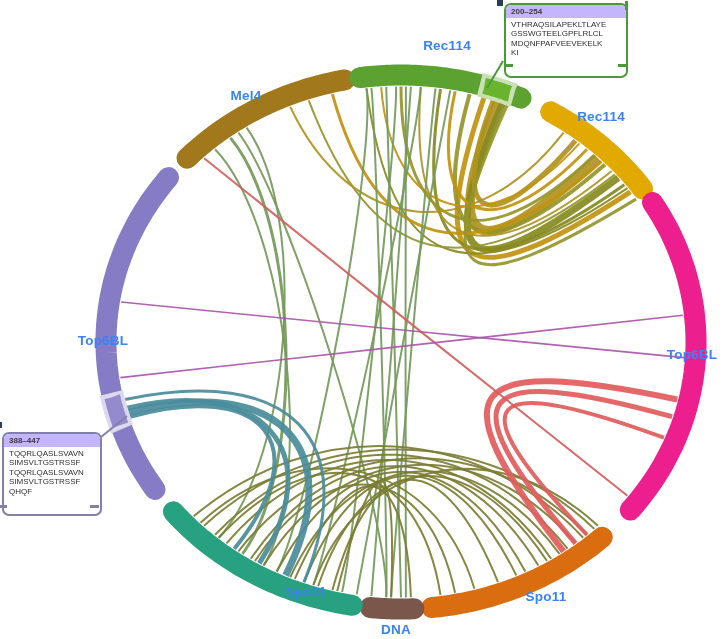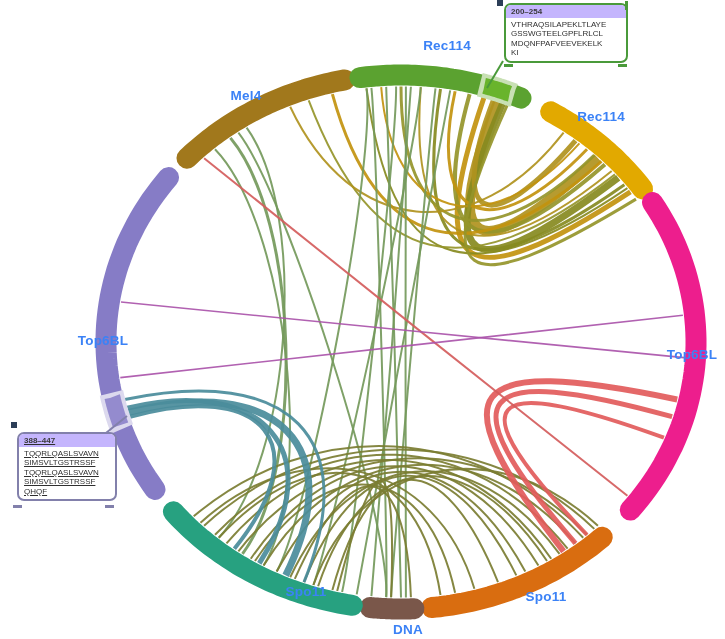--- a/index.html
+++ b/index.html
@@ -5,21 +5,21 @@
   html,body{margin:0;padding:0;background:#fff;}
   .stage{position:relative;width:725px;height:639px;background:#ffffff;
          font-family:"Liberation Sans",sans-serif;overflow:hidden;}
   #chord-svg{position:absolute;left:0;top:0;}
   .seg-label{position:absolute;transform:translate(-50%,-50%);font-weight:bold;
              font-size:13.5px;color:#3b82f6;letter-spacing:.2px;white-space:nowrap;}
   .tooltip{position:absolute;background:#ffffff;border:2px solid #888;border-radius:7px;
            font-size:8px;line-height:9.5px;color:#2f2f2f;}
   .tt-range{font-weight:bold;background:#c4b5fd;color:#3a3a3a;padding:2px 5px 1px;
             border-radius:5px 5px 0 0;}
-  .tt-seq{padding:2px 5px 3px;}
+  .tt-seq{padding:2px 5px 18px;}
   .seq-line{white-space:nowrap;}
   .hndl{position:absolute;}
   .hndl-sq{width:6px;height:6px;background:#2c3e57;}
   .hndl-h{width:9px;height:3px;}
   .hndl-v{width:3px;height:9px;}
 </style>
 </head>
 <body>
 
 <div class="stage">
@@ -94,39 +94,39 @@
       <path d="M112.3 397.1L112.5 397.6L112.6 398.2L112.8 398.8L112.9 399.4L113.0 400.0L113.2 400.6L113.3 401.2L113.5 401.8L113.6 402.3L113.8 402.9L113.9 403.5L114.1 404.1L114.2 404.7L114.4 405.3L114.6 405.9L114.7 406.4L114.9 407.0L115.0 407.6L115.2 408.2L115.4 408.8L115.5 409.4L115.7 409.9L115.9 410.5L116.1 411.1L116.2 411.7L116.4 412.3L116.6 412.8L116.8 413.4L116.9 414.0L117.1 414.6L117.3 415.2L117.5 415.7L117.7 416.3L117.8 416.9L118.0 417.5L118.2 418.1L118.4 418.6L118.6 419.2L118.8 419.8L119.0 420.4L119.2 420.9L119.4 421.5L119.6 422.1L119.8 422.7L120.0 423.2L120.2 423.8L120.4 424.4L120.6 425.0" fill="none" stroke="#948bce" stroke-width="16"></path>
       <line x1="503" y1="61" x2="487" y2="88" stroke="#4a9a3a" stroke-width="2"></line>
       <line x1="101" y1="437" x2="127" y2="416" stroke="#8280ab" stroke-width="2"></line>
     </svg>
 
   <div class="seg-label" style="left:246px;top:95px">Mel4</div>
   <div class="seg-label" style="left:447px;top:45px">Rec114</div>
   <div class="seg-label" style="left:601px;top:116px">Rec114</div>
   <div class="seg-label" style="left:692px;top:354px">Top6BL</div>
   <div class="seg-label" style="left:546px;top:596px">Spo11</div>
-  <div class="seg-label" style="left:408px;top:629px">DNA</div>
+  <div class="seg-label" style="left:396px;top:629px">DNA</div>
   <div class="seg-label" style="left:306px;top:591px">Spo11</div>
   <div class="seg-label" style="left:103px;top:340px">Top6BL</div>
 
   <div class="tooltip" id="tt0" style="left: 504px; top: 3px; width: 120px; border-color: rgb(74, 154, 58);">
     <span class="hndl hndl-sq" style="left:-9px;top:-5px"></span>
     <span class="hndl hndl-v" style="left: 119px; top: -4px; background: rgb(74, 154, 58);"></span>
     <span class="hndl hndl-h" style="left: -2px; top: 59px; background: rgb(74, 154, 58);"></span>
     <span class="hndl hndl-h" style="left: 112px; top: 59px; background: rgb(74, 154, 58);"></span>
     <div class="tt-range">200–254</div>
     <div class="tt-seq">
         <div class="seq-line">VTHRAQSILAPEKLTLAYE</div>
         <div class="seq-line">GSSWGTEELGPFLRLCL</div>
         <div class="seq-line">MDQNFPAFVEEVEKELK</div>
         <div class="seq-line">KI</div>
       </div>
   </div>
 
-  <div class="tooltip" id="tt1" style="left: 17px; top: 432px; width: 96px; border-color: rgb(130, 128, 171); text-decoration: underline;">
+  <div class="tooltip" id="tt1" style="left: 2px; top: 432px; width: 96px; border-color: rgb(130, 128, 171);">
     <span class="hndl hndl-sq" style="left:-8px;top:-12px"></span>
     <span class="hndl hndl-h" style="left: -6px; top: 71px; background: rgb(130, 128, 171);"></span>
     <span class="hndl hndl-h" style="left: 86px; top: 71px; background: rgb(130, 128, 171);"></span>
     <div class="tt-range">388–447</div>
     <div class="tt-seq">
         <div class="seq-line">TQQRLQASLSVAVN</div>
         <div class="seq-line">SIMSVLTGSTRSSF</div>
         <div class="seq-line">TQQRLQASLSVAVN</div>
         <div class="seq-line">SIMSVLTGSTRSSF</div>
         <div class="seq-line">QHQF</div>

